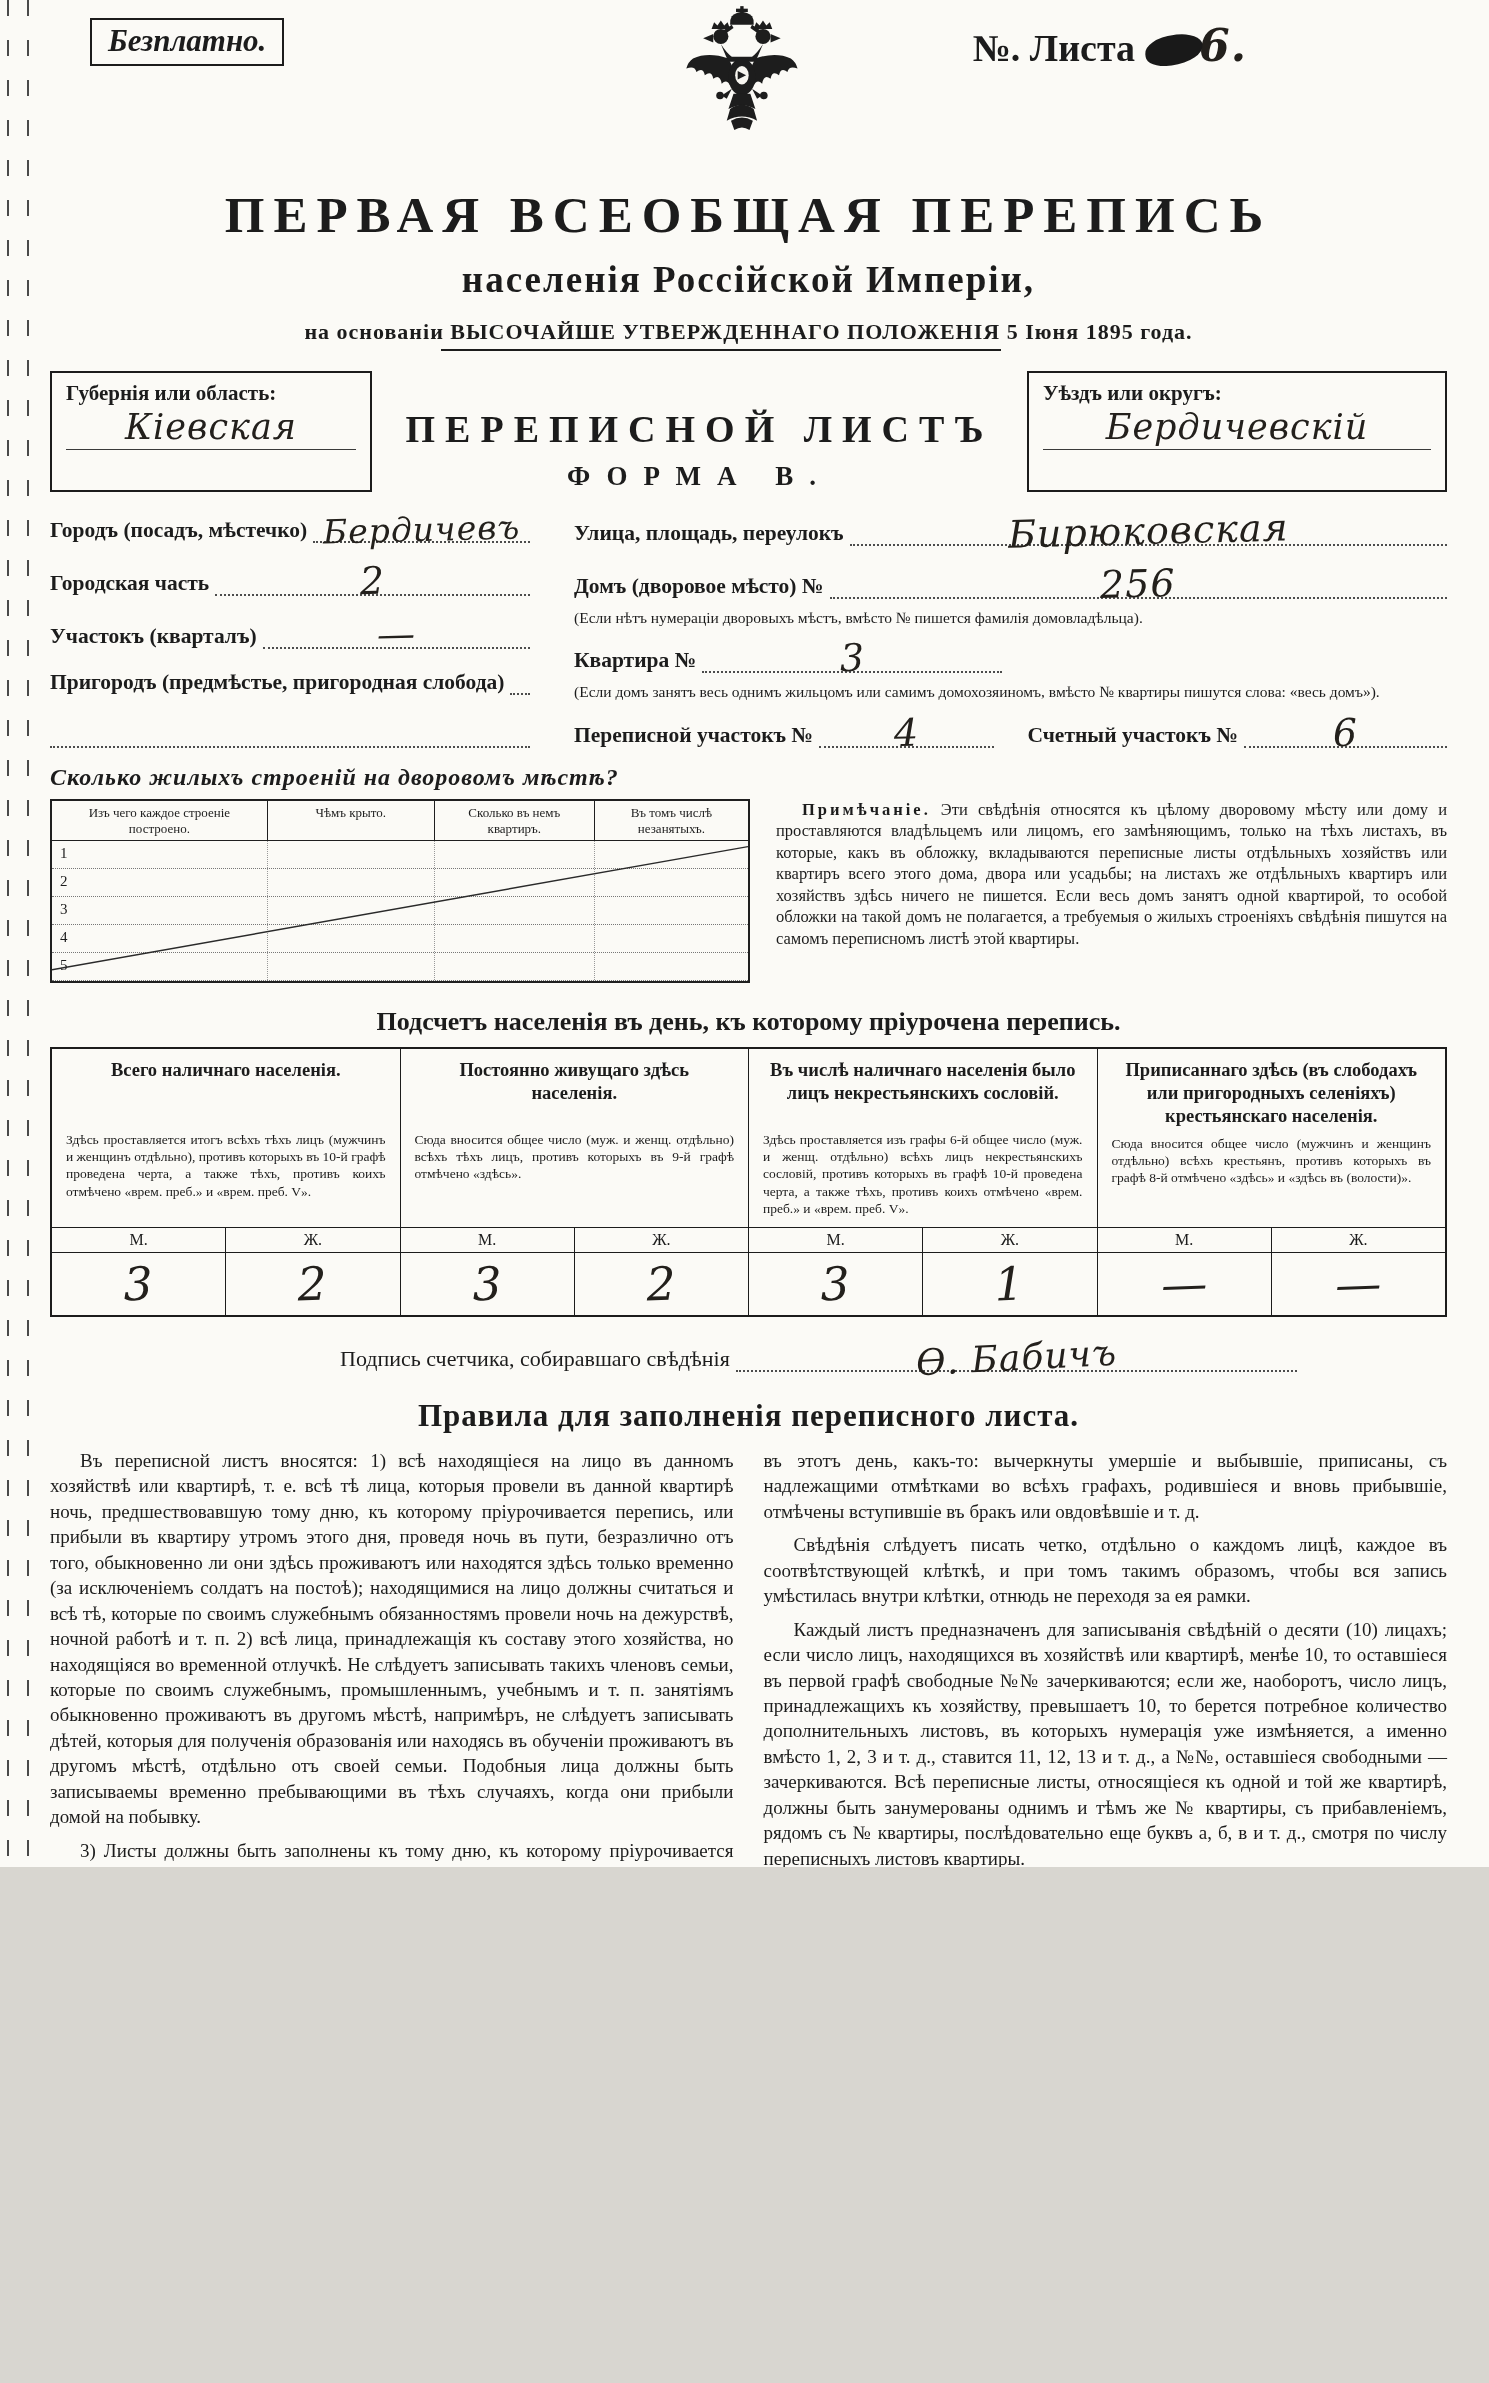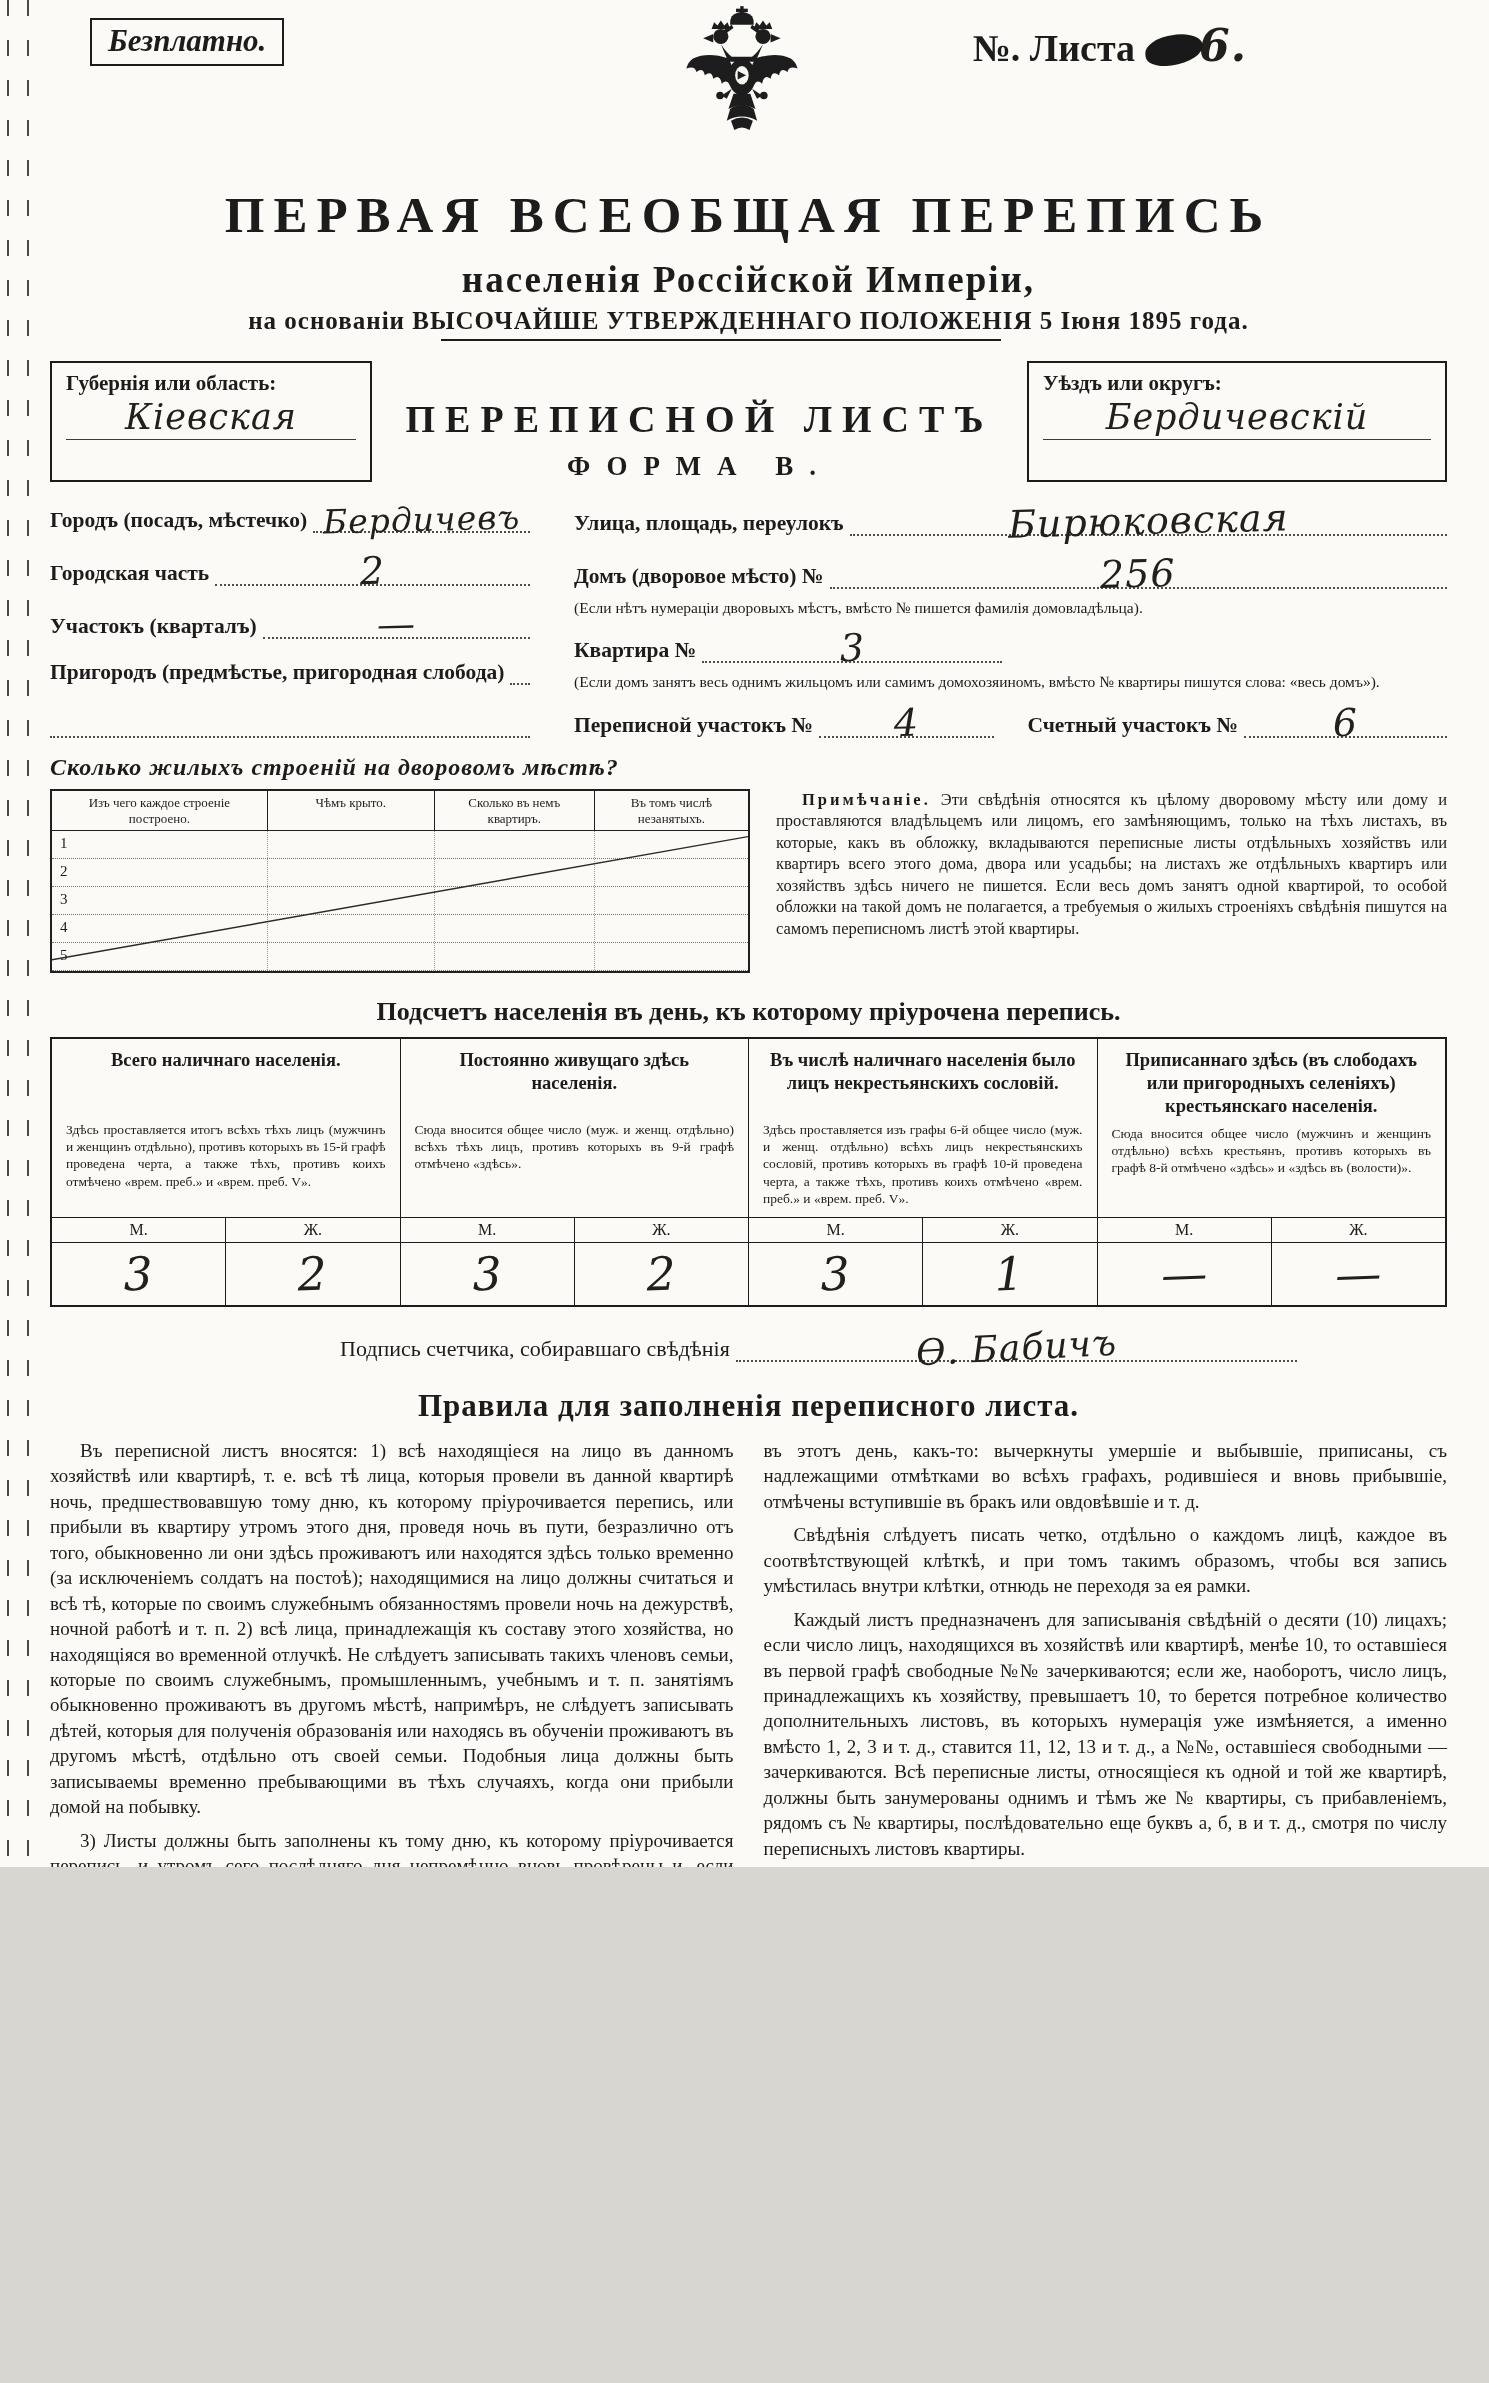--- a/index.html
+++ b/index.html
@@ -22,21 +22,21 @@
   .blot{display:inline-block; width:58px; height:30px; background:#191919;
     border-radius:55% 45% 60% 40%; transform:rotate(-7deg); vertical-align:-4px; margin:0 2px 0 10px;}
   .sheetno-val{font-size:44px; margin-left:-6px;}
 
   .hand{font-family:"DejaVu Serif",serif; font-style:italic; color:#23201c; letter-spacing:1px;}
 
   
   .title-block{text-align:center;}
   .t1{font-size:51px; font-weight:bold; letter-spacing:9px; margin:8px 0 0;}
   .t2{font-size:37px; font-weight:bold; letter-spacing:2px; margin:14px 0 0;}
-  .t3{font-size:25px; font-weight:bold; letter-spacing:1px; margin:6px 0 0;}
+  .t3{font-size:22px; font-weight:bold; letter-spacing:1px; margin:18px 0 0;}
   .decree-underline{width:560px; border-bottom:2.5px solid #1c1c1c; margin:4px auto 0; transform:translateX(-28px);}
 
   
   .form-head{display:flex; align-items:stretch; margin-top:20px; gap:26px;}
   .fh-box{border:2px solid #1c1c1c; padding:8px 14px 2px; box-sizing:border-box;}
   .gub-box{width:322px;}
   .uezd-box{width:420px;}
   .fh-label{font-size:21px; font-weight:bold;}
   .fh-value{font-size:35px; text-align:center; line-height:1.0; padding:4px 0 0;}
   .fh-rule{border-bottom:1.5px solid #3a3a3a; margin-top:-4px; height:8px;}
@@ -275,21 +275,21 @@
         <span>Эти свѣдѣнія относятся къ цѣлому дворовому мѣсту или дому и проставляются владѣльцемъ или лицомъ, его замѣняющимъ, только на тѣхъ листахъ, въ которые, какъ въ обложку, вкладываются переписные листы отдѣльныхъ хозяйствъ или квартиръ всего этого дома, двора или усадьбы; на листахъ же отдѣльныхъ квартиръ или хозяйствъ здѣсь ничего не пишется. Если весь домъ занятъ одной квартирой, то особой обложки на такой домъ не полагается, а требуемыя о жилыхъ строеніяхъ свѣдѣнія пишутся на самомъ переписномъ листѣ этой квартиры.</span>
       </p>
     </div>
   </div>
 
   <div class="pop-heading">Подсчетъ населенія въ день, къ которому пріурочена перепись.</div>
   <div class="pop-table">
 
     <div class="pop-col">
       <div class="pop-title">Всего наличнаго населенія.</div>
-      <div class="pop-desc">Здѣсь проставляется итогъ всѣхъ тѣхъ лицъ (мужчинъ и женщинъ отдѣльно), противъ которыхъ въ 15-й графѣ проведена черта, а также тѣхъ, противъ коихъ отмѣчено «врем. преб.» и «врем. преб. V».</div>
+      <div class="pop-desc">Здѣсь проставляется итогъ всѣхъ тѣхъ лицъ (мужчинъ и женщинъ отдѣльно), противъ которыхъ въ 10-й графѣ проведена черта, а также тѣхъ, противъ коихъ отмѣчено «врем. преб.» и «врем. преб. V».</div>
       <div class="pop-bottom">
         <div class="pop-half">
           <div class="mf-label">М.</div>
           <div class="pop-val hand">3</div>
         </div>
         <div class="pop-half last">
           <div class="mf-label">Ж.</div>
           <div class="pop-val hand">2</div>
         </div>
       </div>

